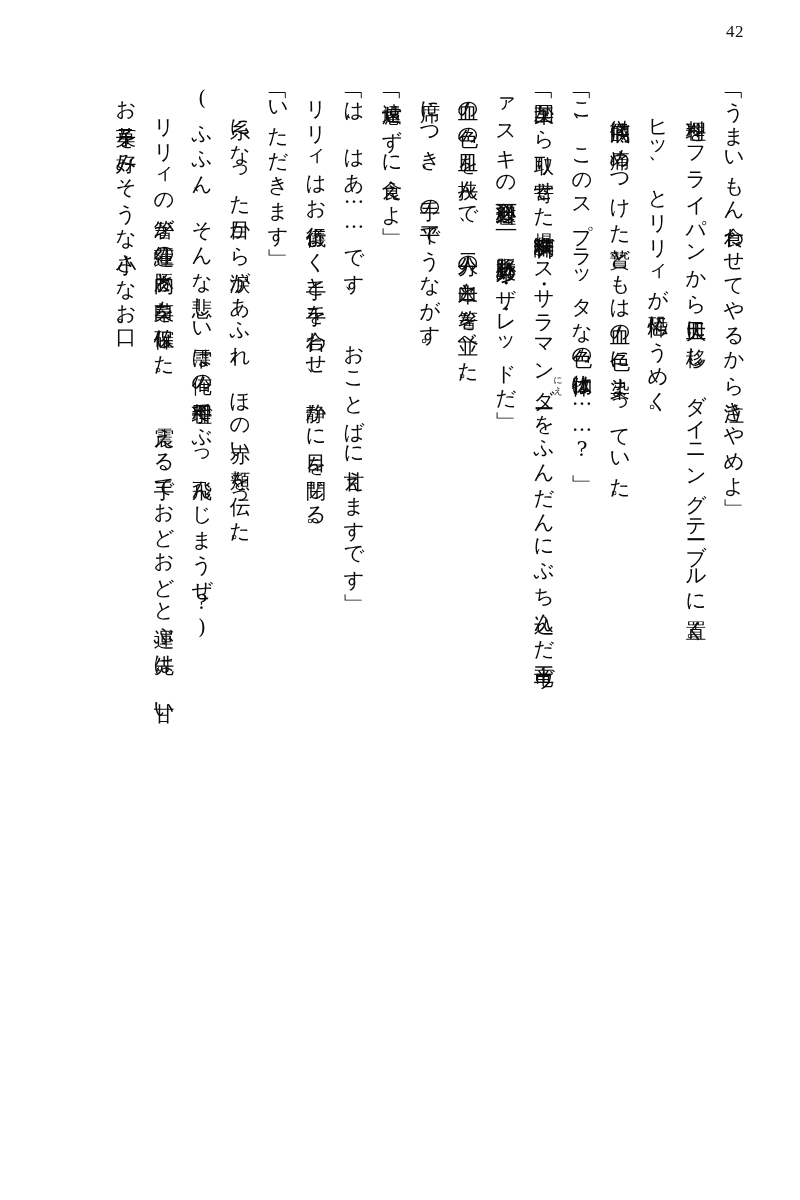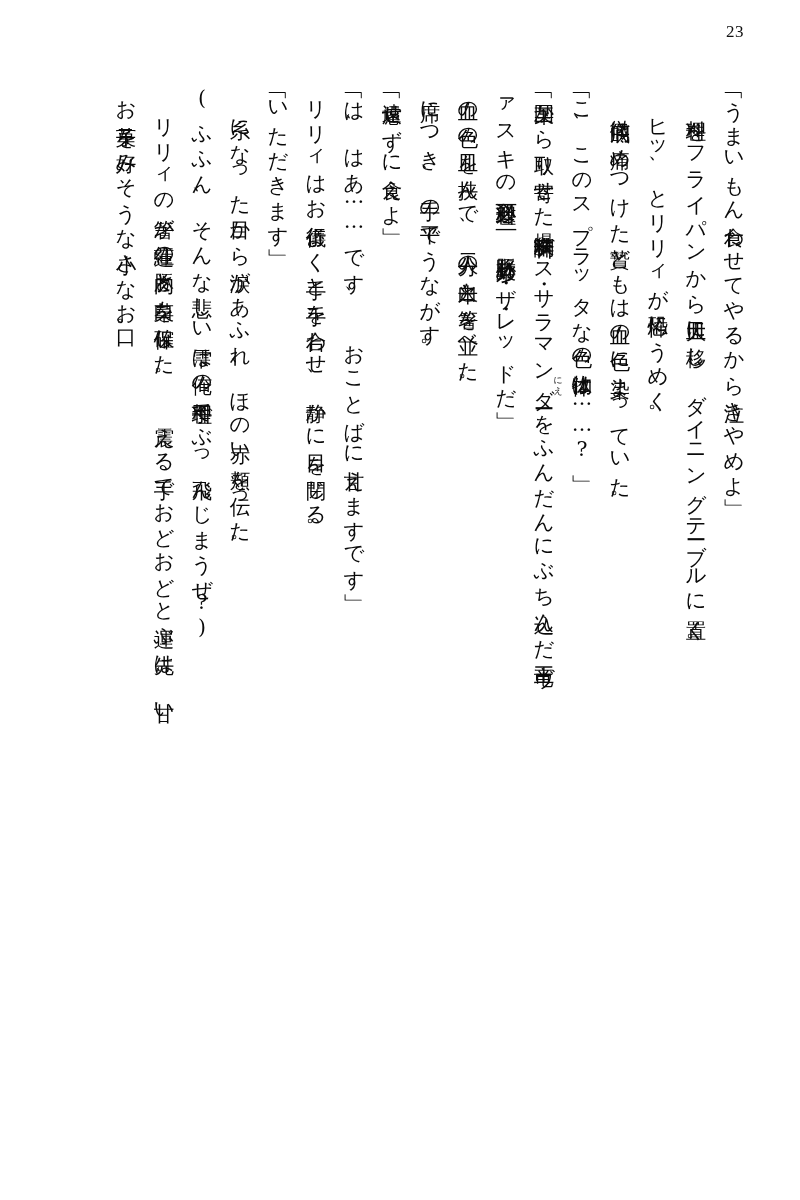--- a/index.html
+++ b/index.html
@@ -78,21 +78,21 @@
   .ruby-nie {
     top: 370px;
     right: 236px;
   }
 </style>
 </head>
 <body>
 
 <div class="page">
 
-  <div class="page-number">23</div>
+  <div class="page-number">42</div>
 
   <div class="vtext">
     <div class="vline indent-0">「うまいもん食わせてやるから泣きやめよ」</div>
     <div class="vline indent-1">料理をフライパンから大皿に移し、ダイニングテーブルに置く。</div>
     <div class="vline indent-1">ヒッ、とリリィが恐怖にうめく。</div>
     <div class="vline indent-1">徹底的に痛めつけた贄どもは血の色に染まっていた。</div>
     <div class="vline indent-0">「こ、このスプラッタな色の物体は……?」</div>
     <div class="vline indent-0">「某国から取り寄せた爆辛調味料デス・サラマンダーをふんだんにぶち込んだ竜王ヴ</div>
     <div class="vline indent-0">ァスキの必殺料理――豚野菜炒め・ザ・レッドだ」</div>
     <div class="vline indent-0">血の色の皿を挟んで、二人分の白米と箸を並べた。</div>

